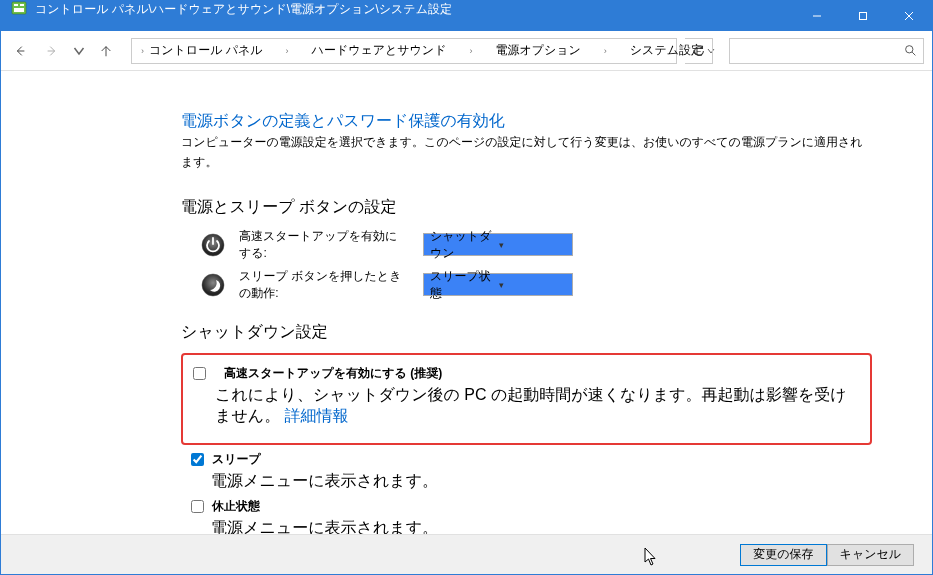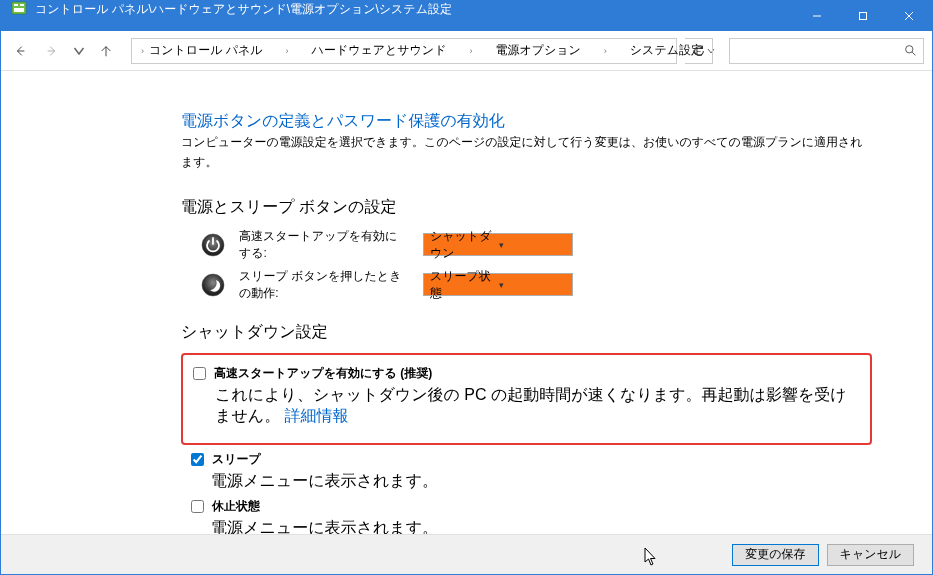--- a/index.html
+++ b/index.html
@@ -30,36 +30,36 @@
 
   .content { padding: 40px 60px 20px 180px; }
   .page-title { color: #0066cc; font-size: 16px; font-weight: 400; }
   .page-desc { font-size: 12px; line-height: 1.7; margin-bottom: 24px; }
 
   .section-label { font-size: 16px; margin: 10px 0 10px 0; }
 
   .row { display: flex; align-items: center; margin: 6px 0 6px 20px; gap: 14px; }
   .opt-icon { width: 24px; height: 24px; display: inline-flex; align-items: center; justify-content: center; }
   .opt-label { flex: 0 0 170px; font-size: 12px; }
-  .select-box { border: 1px solid #adadad; height: 23px; width: 150px; display: flex; align-items: center; padding: 0 4px 0 6px; background: #f97316; font-size: 12px; }
+  .select-box { border: 1px solid #adadad; height: 23px; width: 150px; display: flex; align-items: center; padding: 0 4px 0 6px; background: #3b82f6; font-size: 12px; }
   .select-box span { flex: 1; }
   .select-arrow { font-size: 9px; color: #333; }
 
   .shutdown-section { margin-top: 20px; }
   .highlight-box { border: 2px solid #e53935; border-radius: 4px; padding: 8px 10px 10px 10px; margin: 4px 0 6px 0; position: relative; }
   .chk-row { display: flex; align-items: flex-start; margin: 2px 0 0 10px; }
-  .chk-row.in-highlight { margin-left:0; }
+  .chk-row.in-highlight { margin-left:0;gap:10px; }
   .chk-row input[type=checkbox] { margin-top: 2px; margin-right: 8px; accent-color: #0078d4; }
   .chk-label { font-size: 12px; }
   .chk-label strong { font-weight: bold; }
   .chk-desc { font-size: 16px; margin: 3px 0 6px 30px; }
   .chk-desc.in-highlight { margin-left: 22px; }
   .link { color: #0066cc; cursor: pointer; }
 
-  .footer-bar { position: absolute; left: 1px; right: 1px; bottom: 1px; height: 40px; border-top: 1px solid #e1e1e1; background: #f0f0f0; display: flex; align-items: center; justify-content: flex-end; padding: 0 18px; gap: 8px; }
+  .footer-bar { position: absolute; left: 1px; right: 1px; bottom: 1px; height: 40px; border-top: 1px solid #e1e1e1; background: #f0f0f0; display: flex; align-items: center; justify-content: flex-end; padding: 0 18px; }
   .win-button { min-width: 78px; height: 22px; border: 1px solid #adadad; background: #e1e1e1; font-size: 12px; font-family: inherit; display: inline-flex; align-items: center; justify-content: center; padding: 0 12px; cursor: default; }
   .win-button.default { border: 1px solid #0078d4; }
   .cursor-ico { position: absolute; width: 14px; height: 18px; pointer-events: none; }
 </style>
 </head>
 <body>
 
 <div class="titlebar">
   <span class="titlebar-icon">
     <svg viewBox="0 0 16 16">

